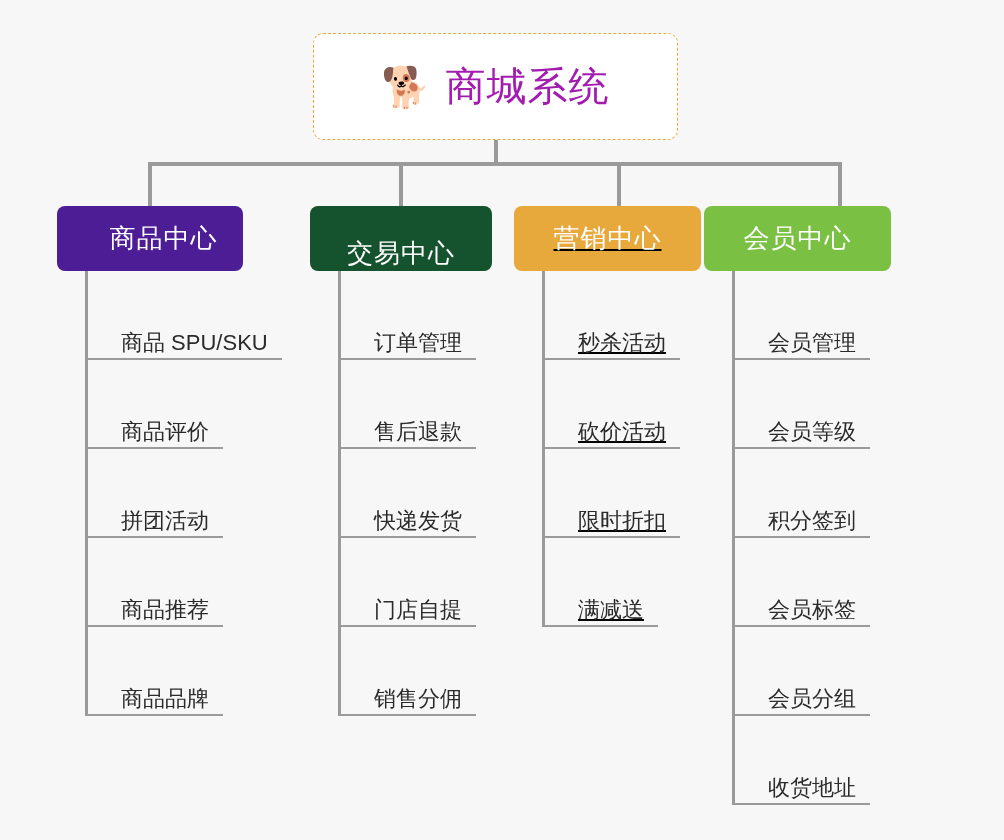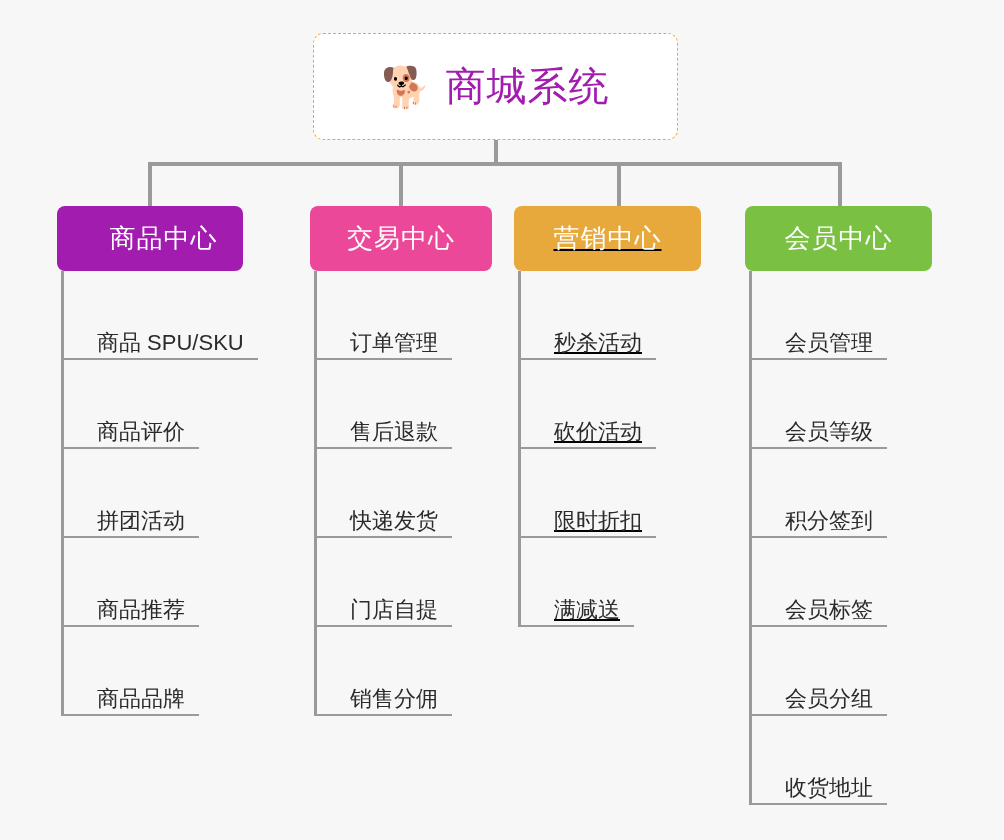--- a/index.html
+++ b/index.html
@@ -67,21 +67,21 @@
     display: flex;
     align-items: center;
     justify-content: center;
     color: #ffffff;
     font-size: 26px;
     letter-spacing: 1px;
     white-space: nowrap;
   }
   .leaf-area {
     position: relative;
-    margin-left: 4px;
+    margin-left: 28px;
     border-left: 3px solid #9a9a9a;
     padding-top: 0;
   }
   .leaf-item {
     position: relative;
     height: 89px;
     box-sizing: border-box;
     display: flex;
     align-items: flex-end;
   }
@@ -114,21 +114,21 @@
   <div class="conn conn-v" style="left:494px; top:140px; height:24px;"></div>
 
   <div class="conn conn-h" style="left:148px; top:162px; width:694px;"></div>
 
   <div class="conn conn-v" style="left:148px; top:162px; height:44px;"></div>
   <div class="conn conn-v" style="left:399px; top:162px; height:44px;"></div>
   <div class="conn conn-v" style="left:617px; top:162px; height:44px;"></div>
   <div class="conn conn-v" style="left:838px; top:162px; height:44px;"></div>
 
   <div class="column" style="left:57px; width:186px;">
-    <div class="cat-header" style="background:#a21caf; width:186px;padding-left:27px;">
+    <div class="cat-header" style="background:#4c1d95; width:186px;padding-left:27px;">
       <span>商品中心</span>
     </div>
     <div class="leaf-area">
       <div class="leaf-item">
         <span class="leaf-label">商品 SPU/SKU</span>
         <span class="leaf-underline" style="width: 194px;"></span>
       </div>
       <div class="leaf-item">
         <span class="leaf-label">商品评价</span>
         <span class="leaf-underline" style="width: 135px;"></span>
@@ -142,21 +142,21 @@
         <span class="leaf-underline" style="width: 135px;"></span>
       </div>
       <div class="leaf-item">
         <span class="leaf-label">商品品牌</span>
         <span class="leaf-underline" style="width: 135px;"></span>
       </div>
     </div>
   </div>
 
   <div class="column" style="left:310px; width:182px;">
-    <div class="cat-header" style="background:#ec4899; width:182px;">
+    <div class="cat-header" style="background:#14532d; width:182px;align-items:flex-end;">
       <span>交易中心</span>
     </div>
     <div class="leaf-area">
       <div class="leaf-item">
         <span class="leaf-label">订单管理</span>
         <span class="leaf-underline" style="width: 135px;"></span>
       </div>
       <div class="leaf-item">
         <span class="leaf-label">售后退款</span>
         <span class="leaf-underline" style="width: 135px;"></span>
@@ -193,21 +193,21 @@
         <span class="leaf-label">限时折扣</span>
         <span class="leaf-underline" style="width: 135px;"></span>
       </div>
       <div class="leaf-item">
         <span class="leaf-label">满减送</span>
         <span class="leaf-underline" style="width: 113px;"></span>
       </div>
     </div>
   </div>
 
-  <div class="column" style="left:745px; width:187px;">
+  <div class="column" style="left:704px; width:187px;">
     <div class="cat-header" style="background:#7ac143; width:187px;">
       <span>会员中心</span>
     </div>
     <div class="leaf-area">
       <div class="leaf-item">
         <span class="leaf-label">会员管理</span>
         <span class="leaf-underline" style="width: 135px;"></span>
       </div>
       <div class="leaf-item">
         <span class="leaf-label">会员等级</span>

